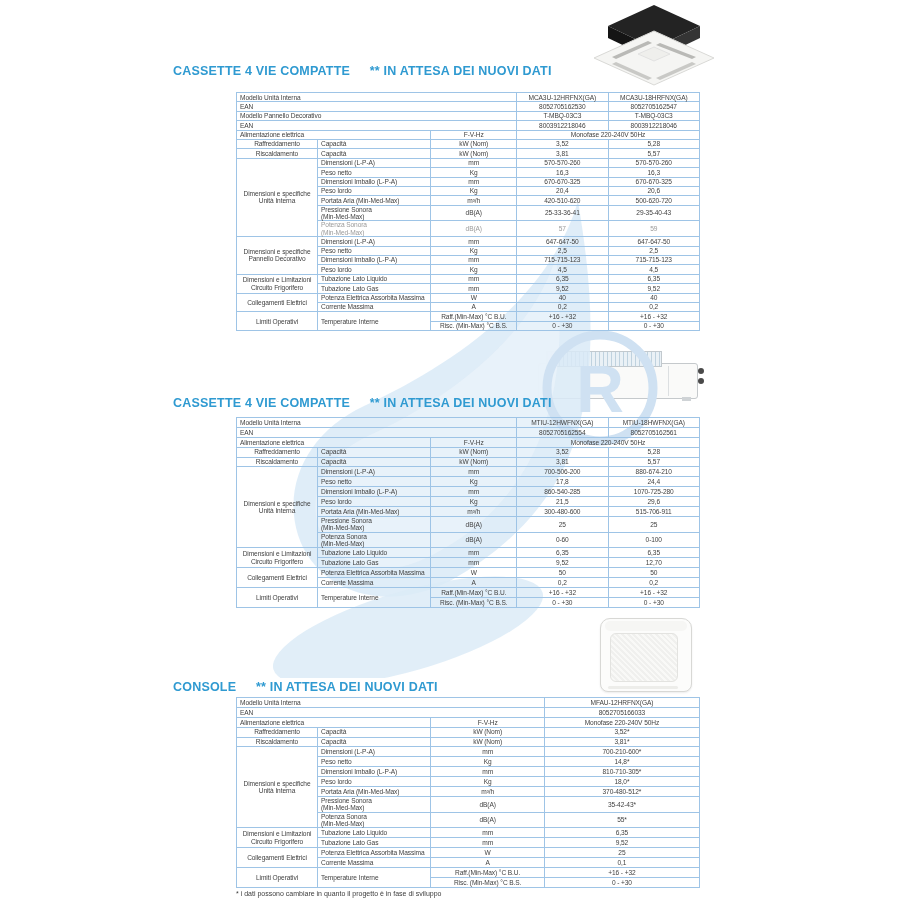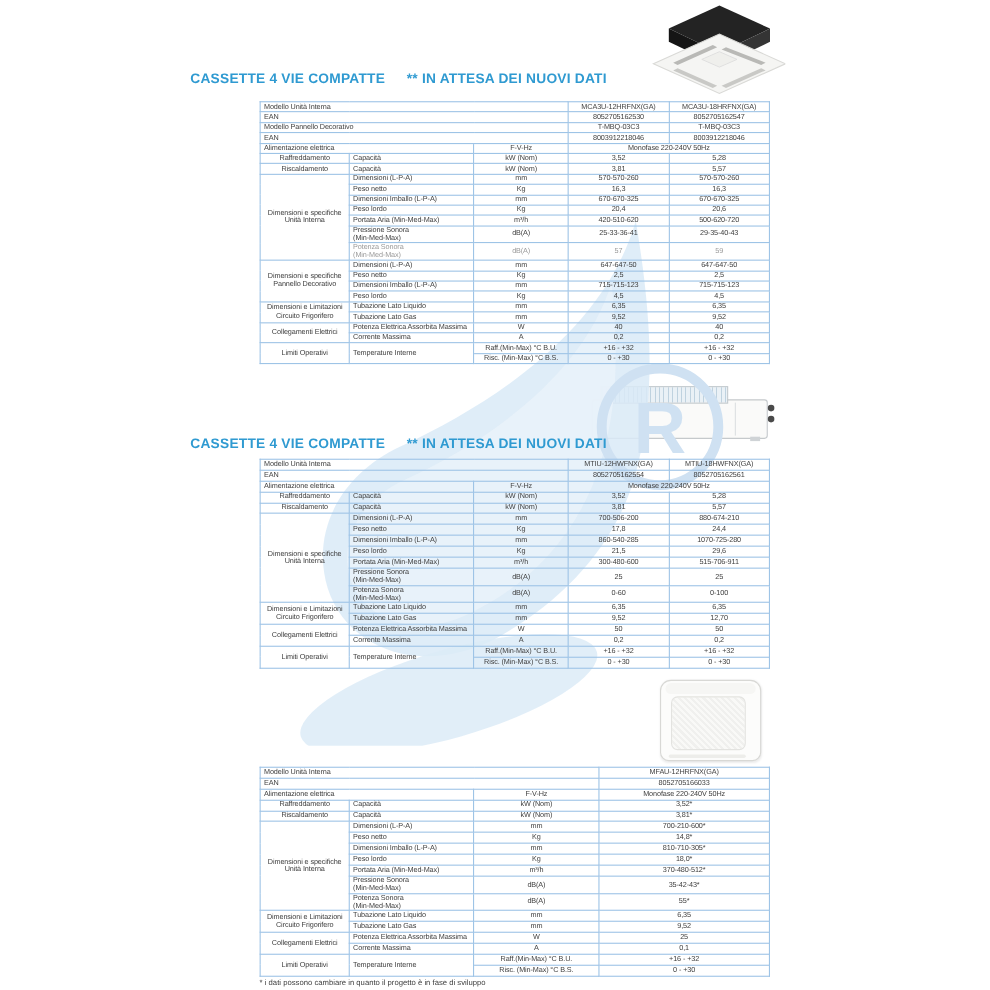--- a/index.html
+++ b/index.html
@@ -377,20 +377,24 @@
           <td>+16 - +32</td>
         </tr>
         <tr>
           <td>Risc. (Min-Max) °C B.S.</td>
           <td>0 - +30</td>
           <td>0 - +30</td>
         </tr>
       </tbody>
     </table>
 
+  <h2 class="sec-h" style="left:173px;top:680px;">
+    <span>CONSOLE</span>
+    <span class="note">** IN ATTESA DEI NUOVI DATI</span>
+  </h2>
   <table class="spec tall-rows" style="left:236px;top:697px;">
       <colgroup>
         <col style="width: 17.5%;">
         <col style="width: 24.5%;">
         <col style="width: 24.5%;">
         <col style="width: 33.5%;">
       </colgroup>
       <tbody>
         <tr>
           <td colspan="3" class="l">Modello Unità Interna</td>

